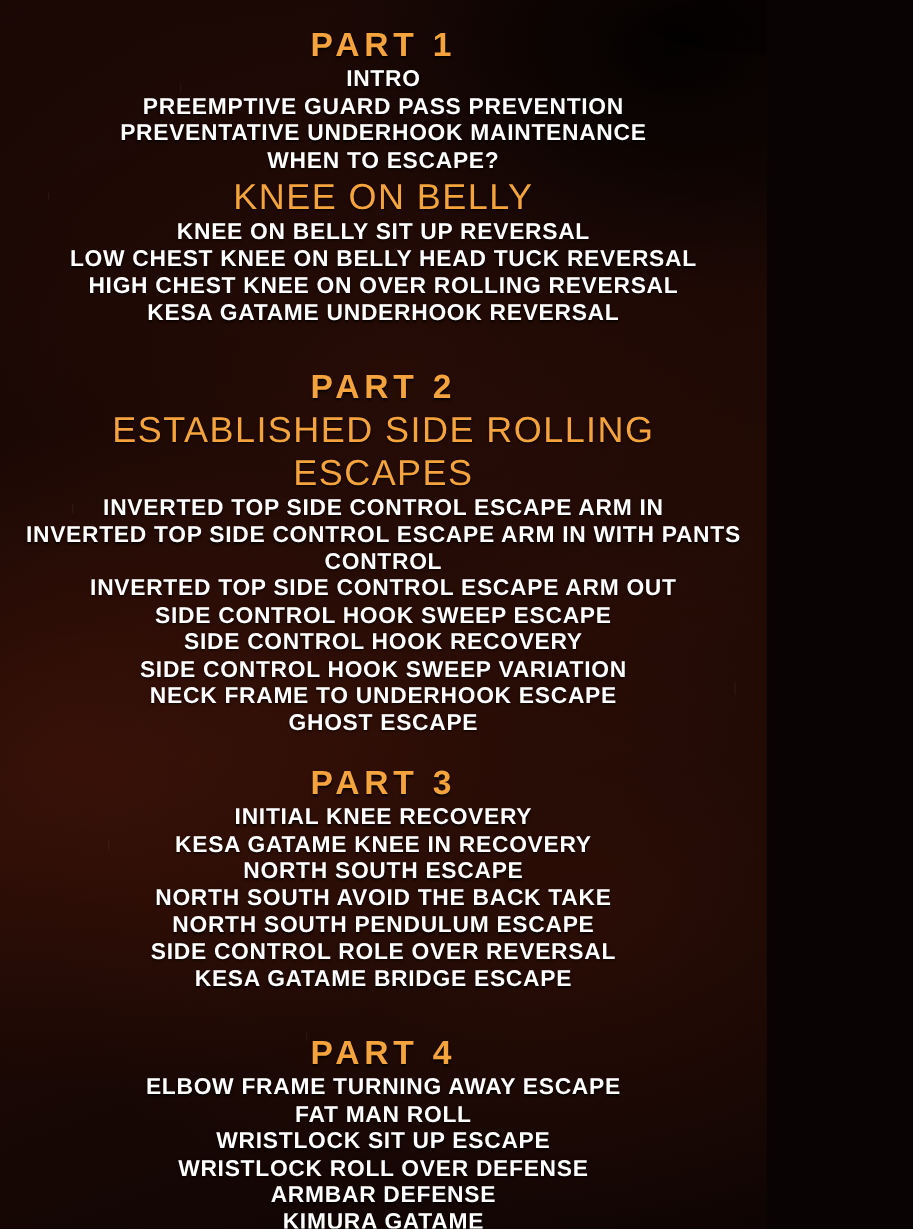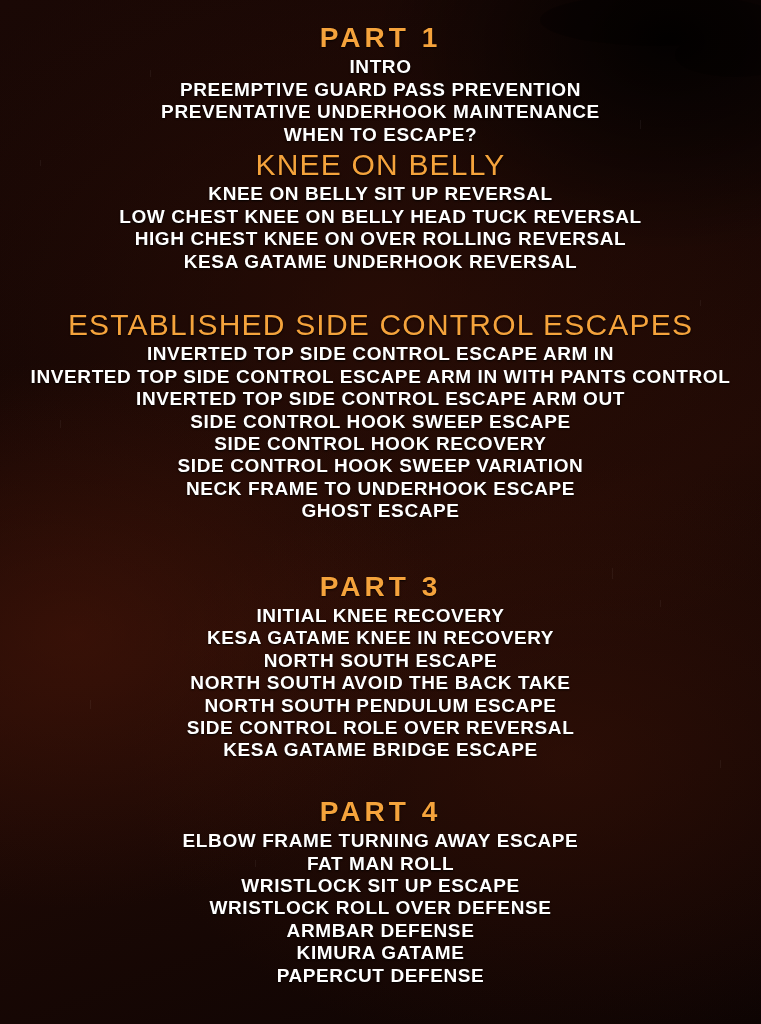--- a/index.html
+++ b/index.html
@@ -8,21 +8,21 @@
   }
   body {
     width: 761px;
     height: 1024px;
     overflow: hidden;
     font-family: "Liberation Sans", sans-serif;
     background: #0a0303;
   }
   #page {
     position: relative;
-    width: 761px;
+    width: 639px;
     height: 1024px;
     background:
       radial-gradient(ellipse 420px 300px at 88% 4%, rgba(0,0,0,0.85) 0%, rgba(0,0,0,0) 70%),
       radial-gradient(ellipse 520px 380px at 10% 62%, rgba(86,26,10,0.45) 0%, rgba(0,0,0,0) 72%),
       radial-gradient(ellipse 600px 420px at 74% 74%, rgba(70,22,8,0.40) 0%, rgba(0,0,0,0) 72%),
       radial-gradient(ellipse 700px 520px at 50% 30%, rgba(52,16,6,0.55) 0%, rgba(0,0,0,0) 75%),
       linear-gradient(160deg, #1a0805 0%, #140604 30%, #200a05 55%, #0d0403 100%);
     overflow: hidden;
   }
   #grain {
@@ -62,21 +62,21 @@
     color: #ffffff;
     font-size: 19px;
     font-weight: bold;
     letter-spacing: 0.6px;
     line-height: 1.18;
     margin: 0;
     text-shadow: 0 1px 2px rgba(0,0,0,0.85);
   }
   .p1 { margin-top: 0px; }
   .p2 { margin-top: 34px; }
-  .p3 { margin-top: 48px; }
+  .p3 { margin-top: 22px; }
   .p4 { margin-top: 34px; }
   .p1 .part-title { letter-spacing: 4px; }
   .p2 .part-title { letter-spacing: 4px; }
   .p3 .part-title { letter-spacing: 4px; }
   .p4 .part-title { letter-spacing: 4px; }
 </style>
 </head>
 <body>
 
 <div id="page">
@@ -111,21 +111,22 @@
       <p class="item">PREVENTATIVE UNDERHOOK MAINTENANCE</p>
       <p class="item">WHEN TO ESCAPE?</p>
       <h2 class="section-title">KNEE ON BELLY</h2>
       <p class="item">KNEE ON BELLY SIT UP REVERSAL</p>
       <p class="item">LOW CHEST KNEE ON BELLY HEAD TUCK REVERSAL</p>
       <p class="item">HIGH CHEST KNEE ON OVER ROLLING REVERSAL</p>
       <p class="item">KESA GATAME UNDERHOOK REVERSAL</p>
     </section>
 
     <section class="part p2">
-      <h2 class="section-title">ESTABLISHED SIDE CONTROL ESCAPES</h2>
+      <h1 class="part-title">PART 2</h1>
+      <h2 class="section-title">ESTABLISHED SIDE ROLLING ESCAPES</h2>
       <p class="item">INVERTED TOP SIDE CONTROL ESCAPE ARM IN</p>
       <p class="item">INVERTED TOP SIDE CONTROL ESCAPE ARM IN WITH PANTS CONTROL</p>
       <p class="item">INVERTED TOP SIDE CONTROL ESCAPE ARM OUT</p>
       <p class="item">SIDE CONTROL HOOK SWEEP ESCAPE</p>
       <p class="item">SIDE CONTROL HOOK RECOVERY</p>
       <p class="item">SIDE CONTROL HOOK SWEEP VARIATION</p>
       <p class="item">NECK FRAME TO UNDERHOOK ESCAPE</p>
       <p class="item">GHOST ESCAPE</p>
     </section>
 

